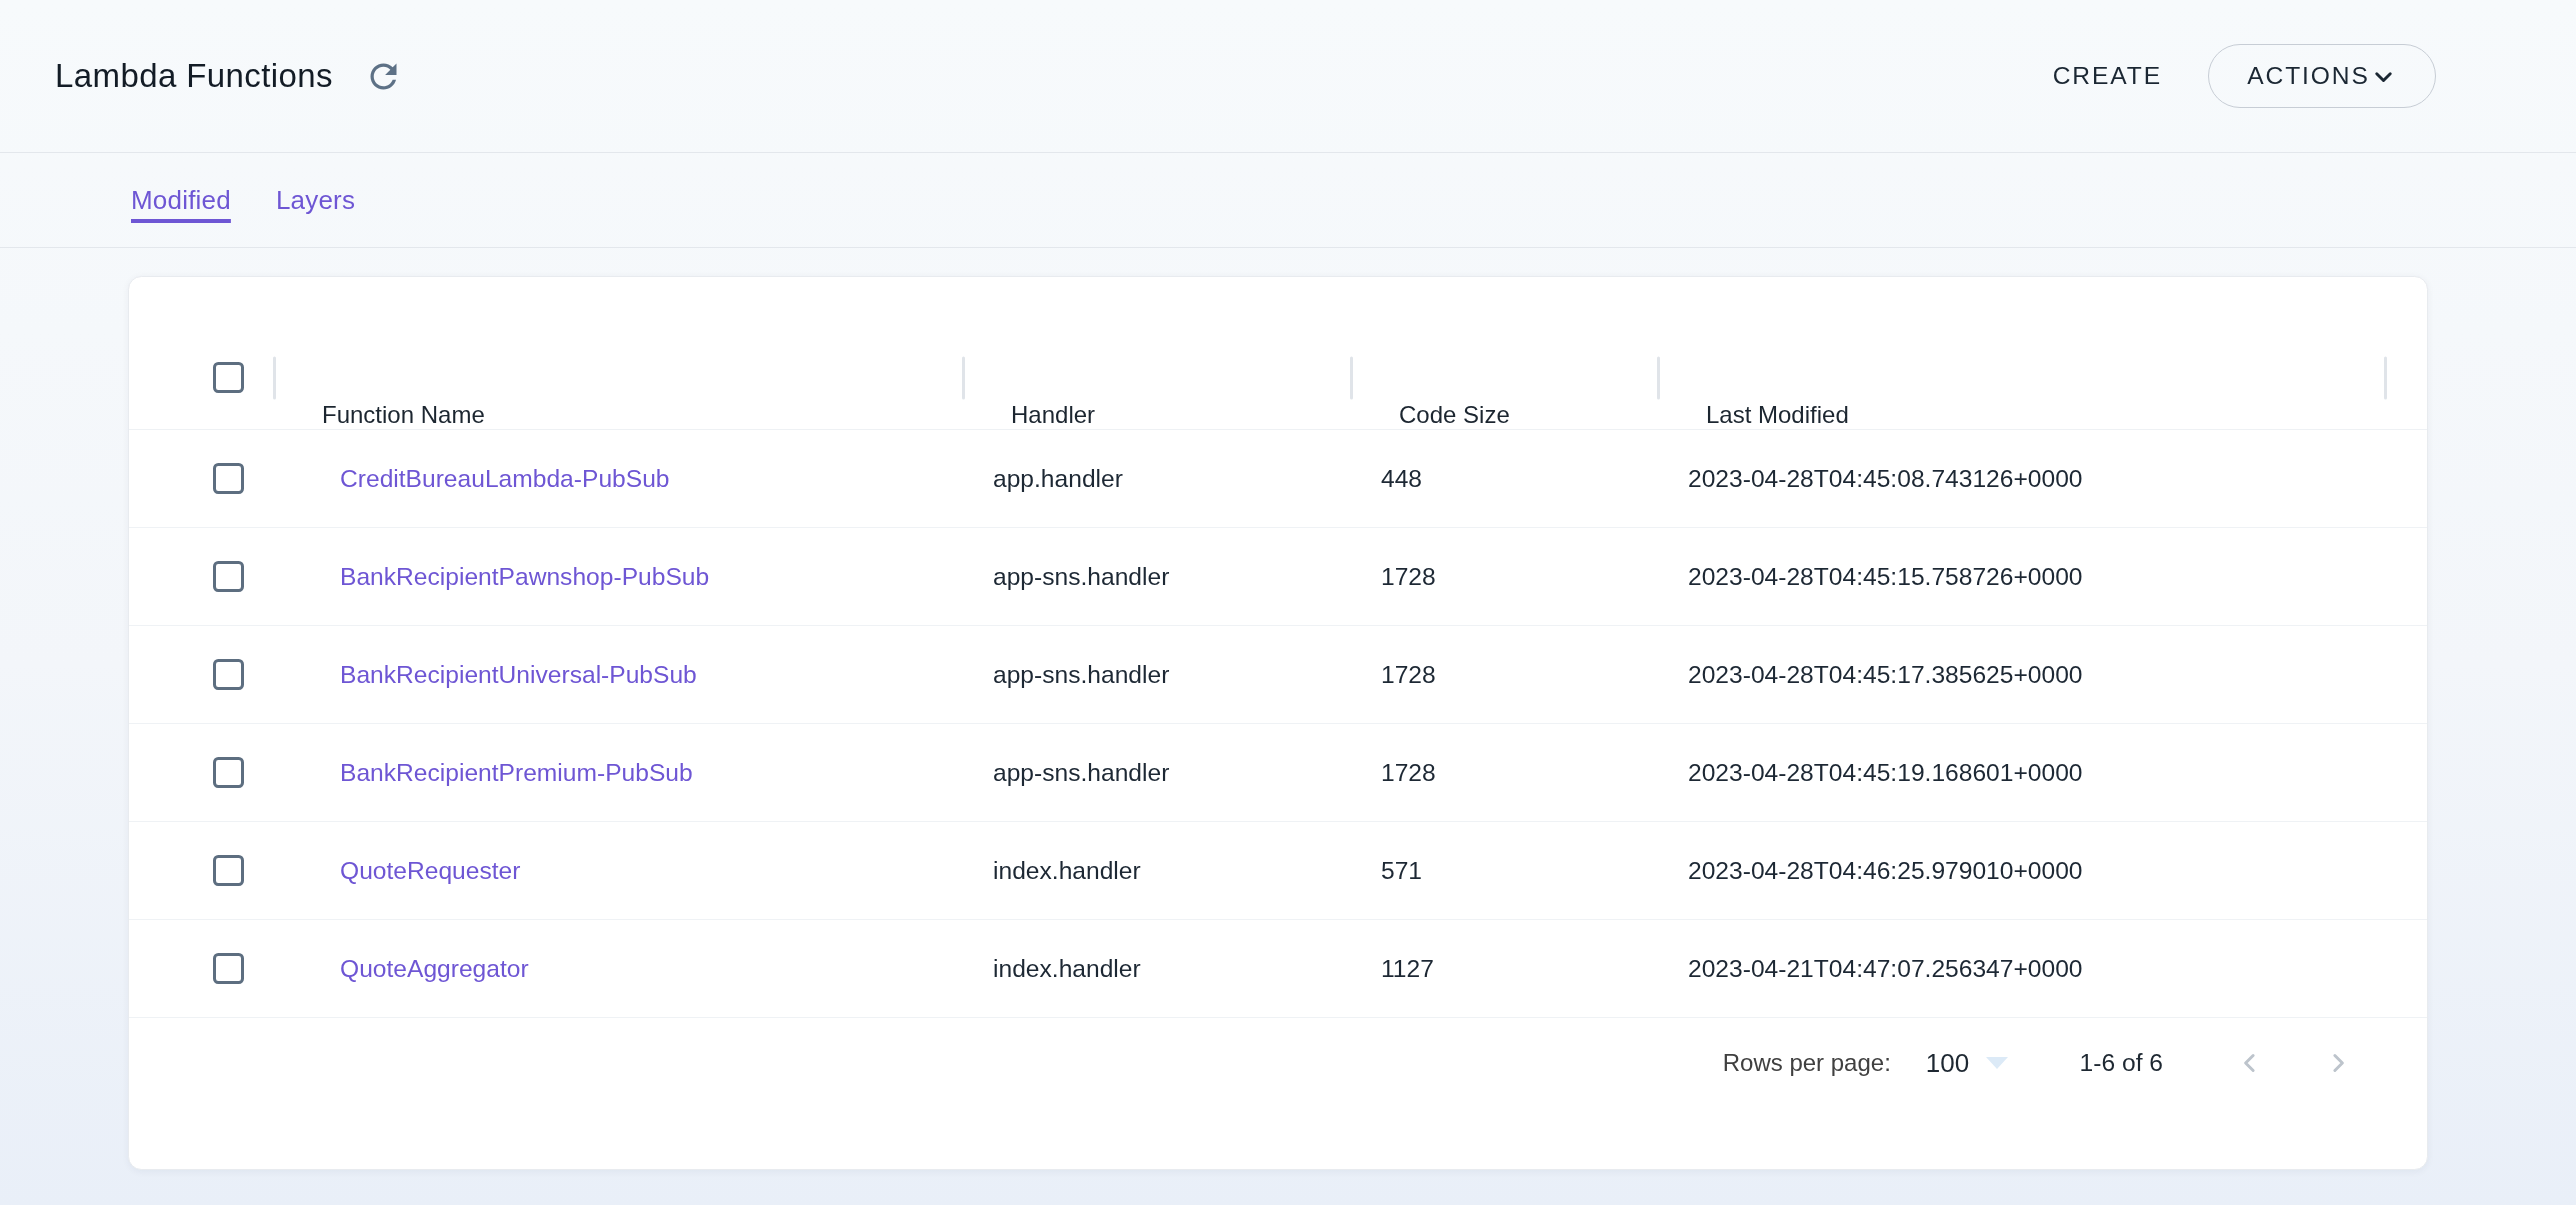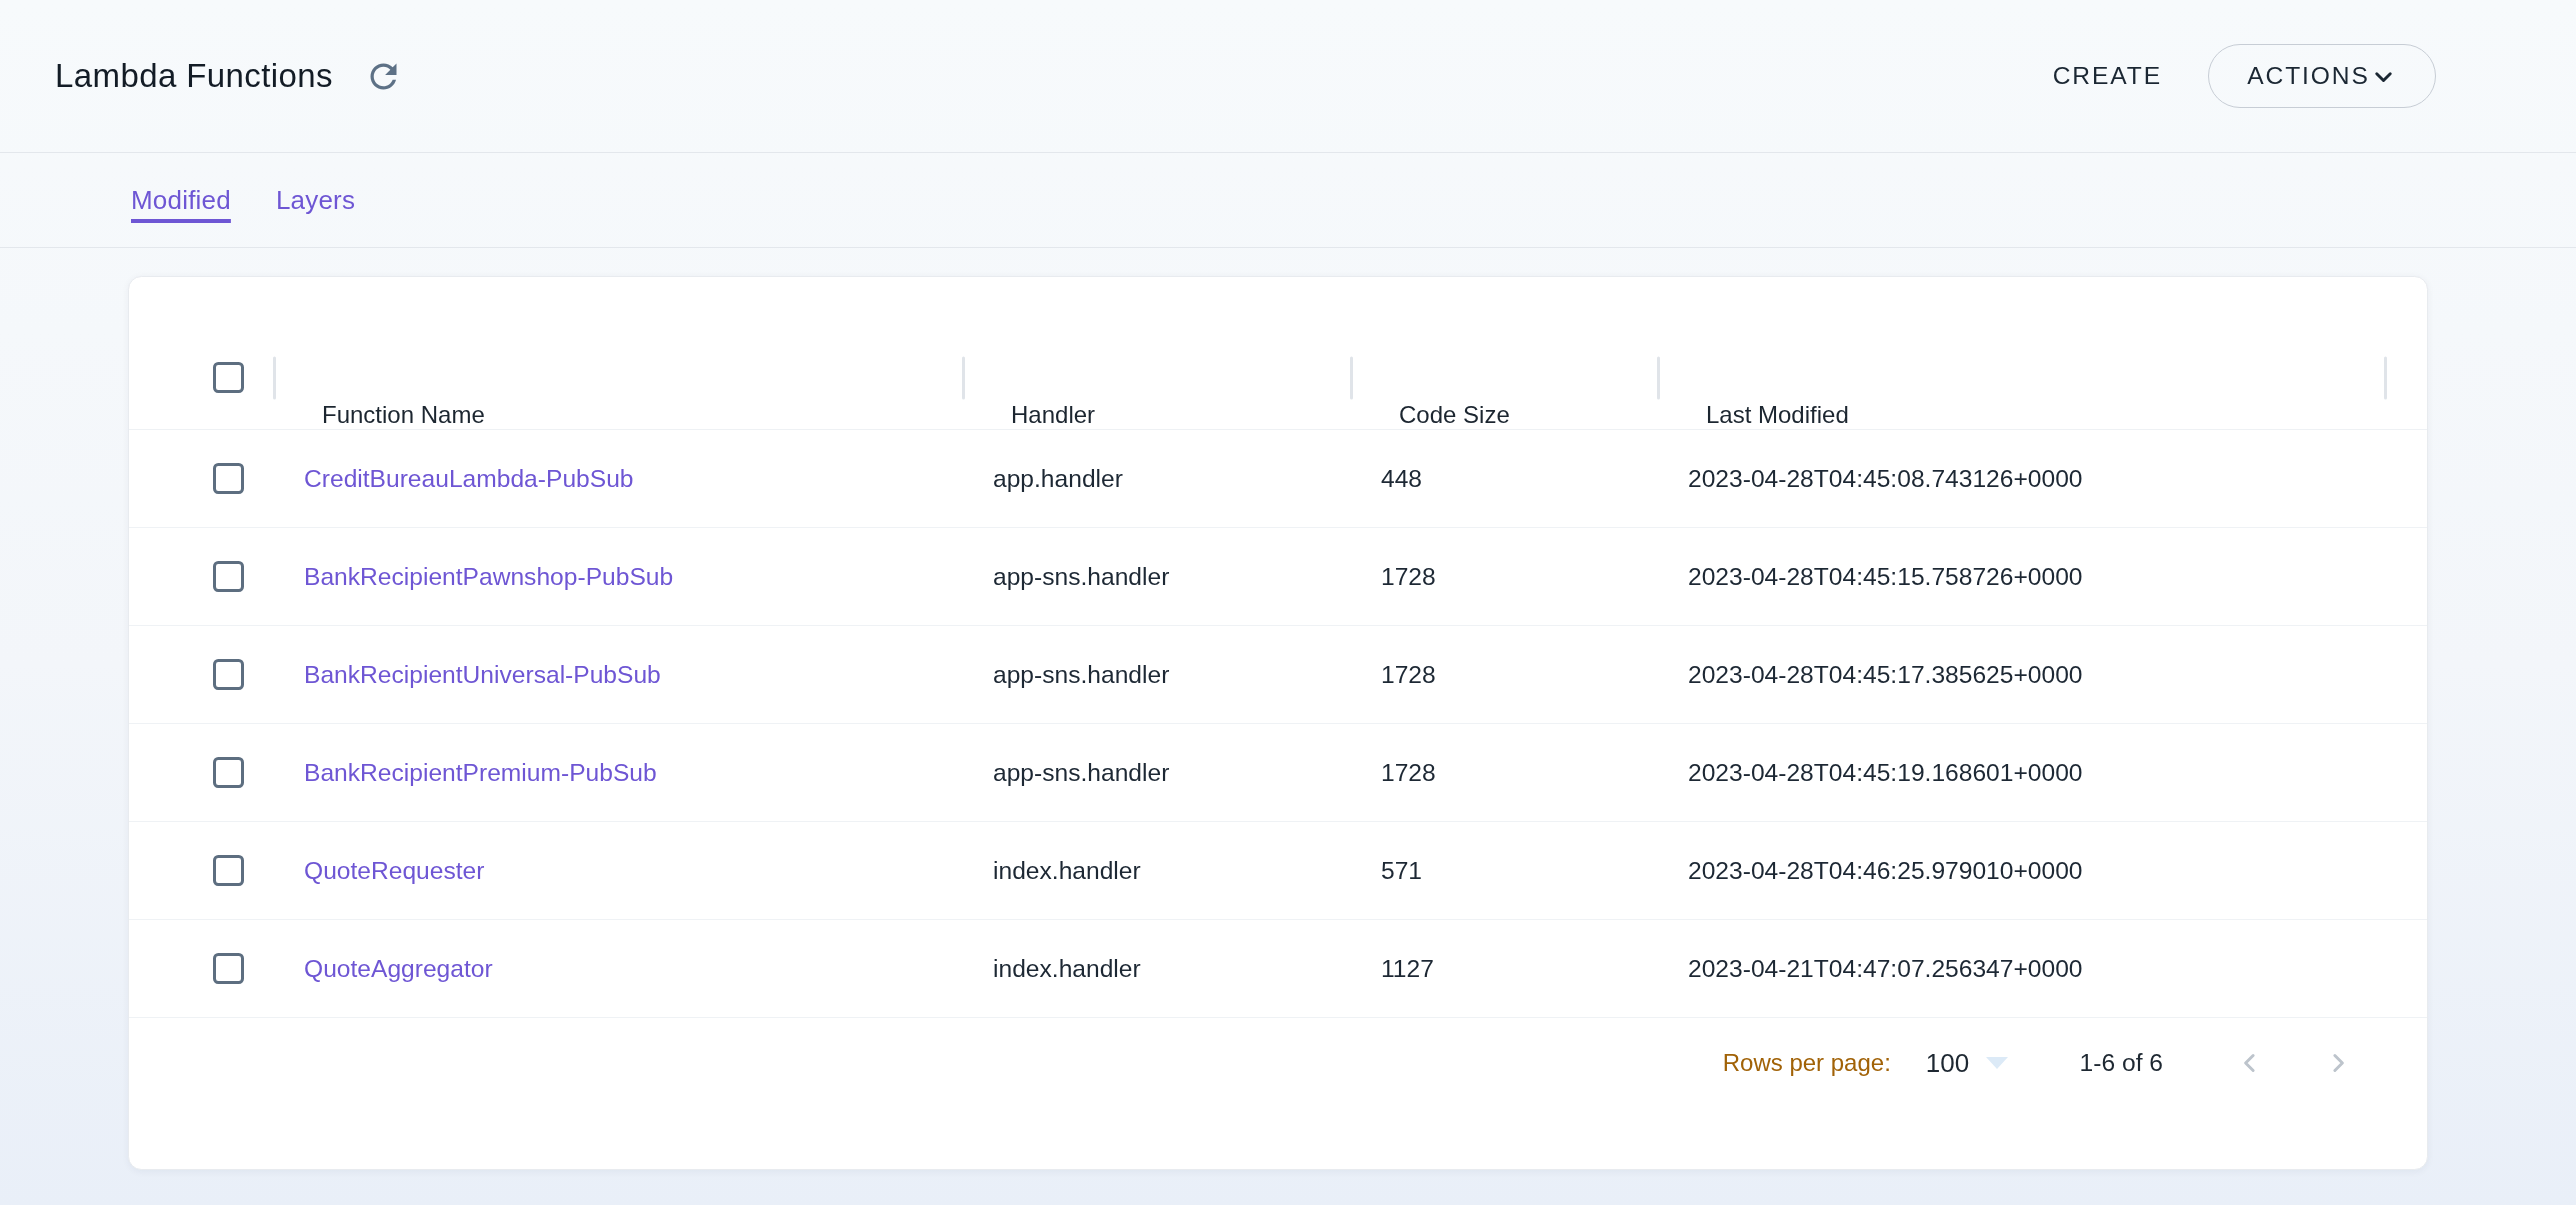--- a/index.html
+++ b/index.html
@@ -74,27 +74,27 @@
     position:absolute;left:-1.5px;top:50%;transform:translateY(-50%);
     width:3px;height:43px;background:#e0e4e9;border-radius:1.5px;cursor:col-resize;
   }
   .cell-checkbox{display:flex;align-items:center;padding-left:84px;}
   .checkbox{
     width:31px;height:31px;box-sizing:border-box;
     border:3px solid #5d6e80;border-radius:5.2px;background:#ffffff;cursor:pointer;
   }
   .trow{height:97px;border-bottom:1.5px solid #eff2f5;}
   .td{font-size:24.6px;color:#1d2834;padding-left:30px;white-space:nowrap;}
-  .td-link{color:#6e56d4;text-decoration:none;cursor:pointer;}
+  .td-link{color:#6e56d4;text-decoration:none;cursor:pointer;margin-left:36px;}
   
   .pagination{
     height:90px;display:flex;align-items:center;justify-content:flex-end;
     padding-right:72px;box-sizing:border-box;
   }
-  .rpp-label{font-size:24px;color:#a16207;}
+  .rpp-label{font-size:24px;color:#404040;}
   .rpp-select{
     margin-left:35px;display:flex;align-items:center;gap:16.4px;cursor:pointer;
   }
   .rpp-value{font-size:26px;color:#1e2832;}
   .rpp-arrow{
     width:0;height:0;border-left:11.2px solid transparent;border-right:11.2px solid transparent;
     border-top:12.7px solid #dceaf7;
   }
   .range-label{margin-left:72px;font-size:24.6px;color:#1e2832;}
   .pg-btn{

